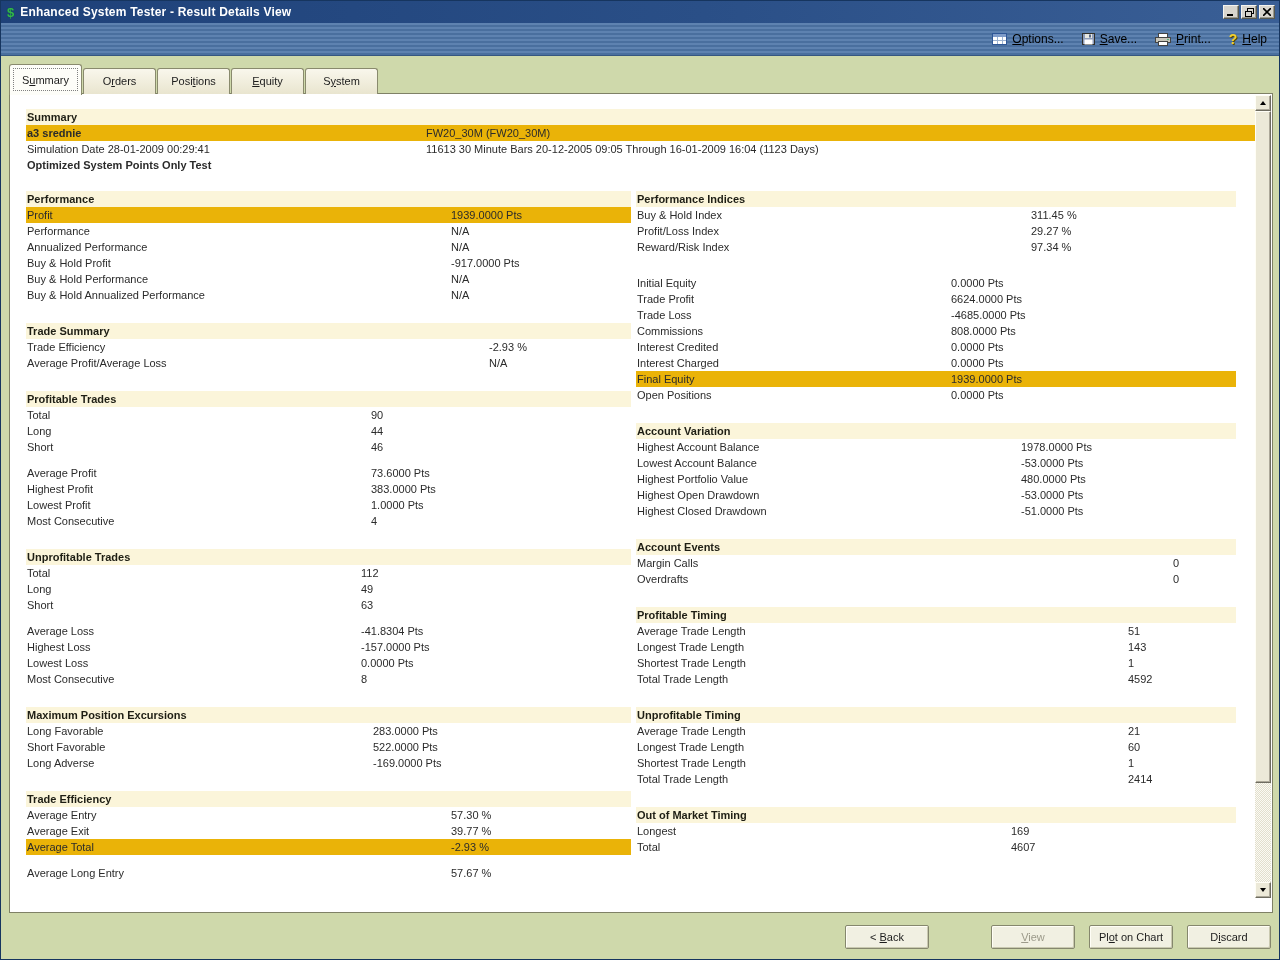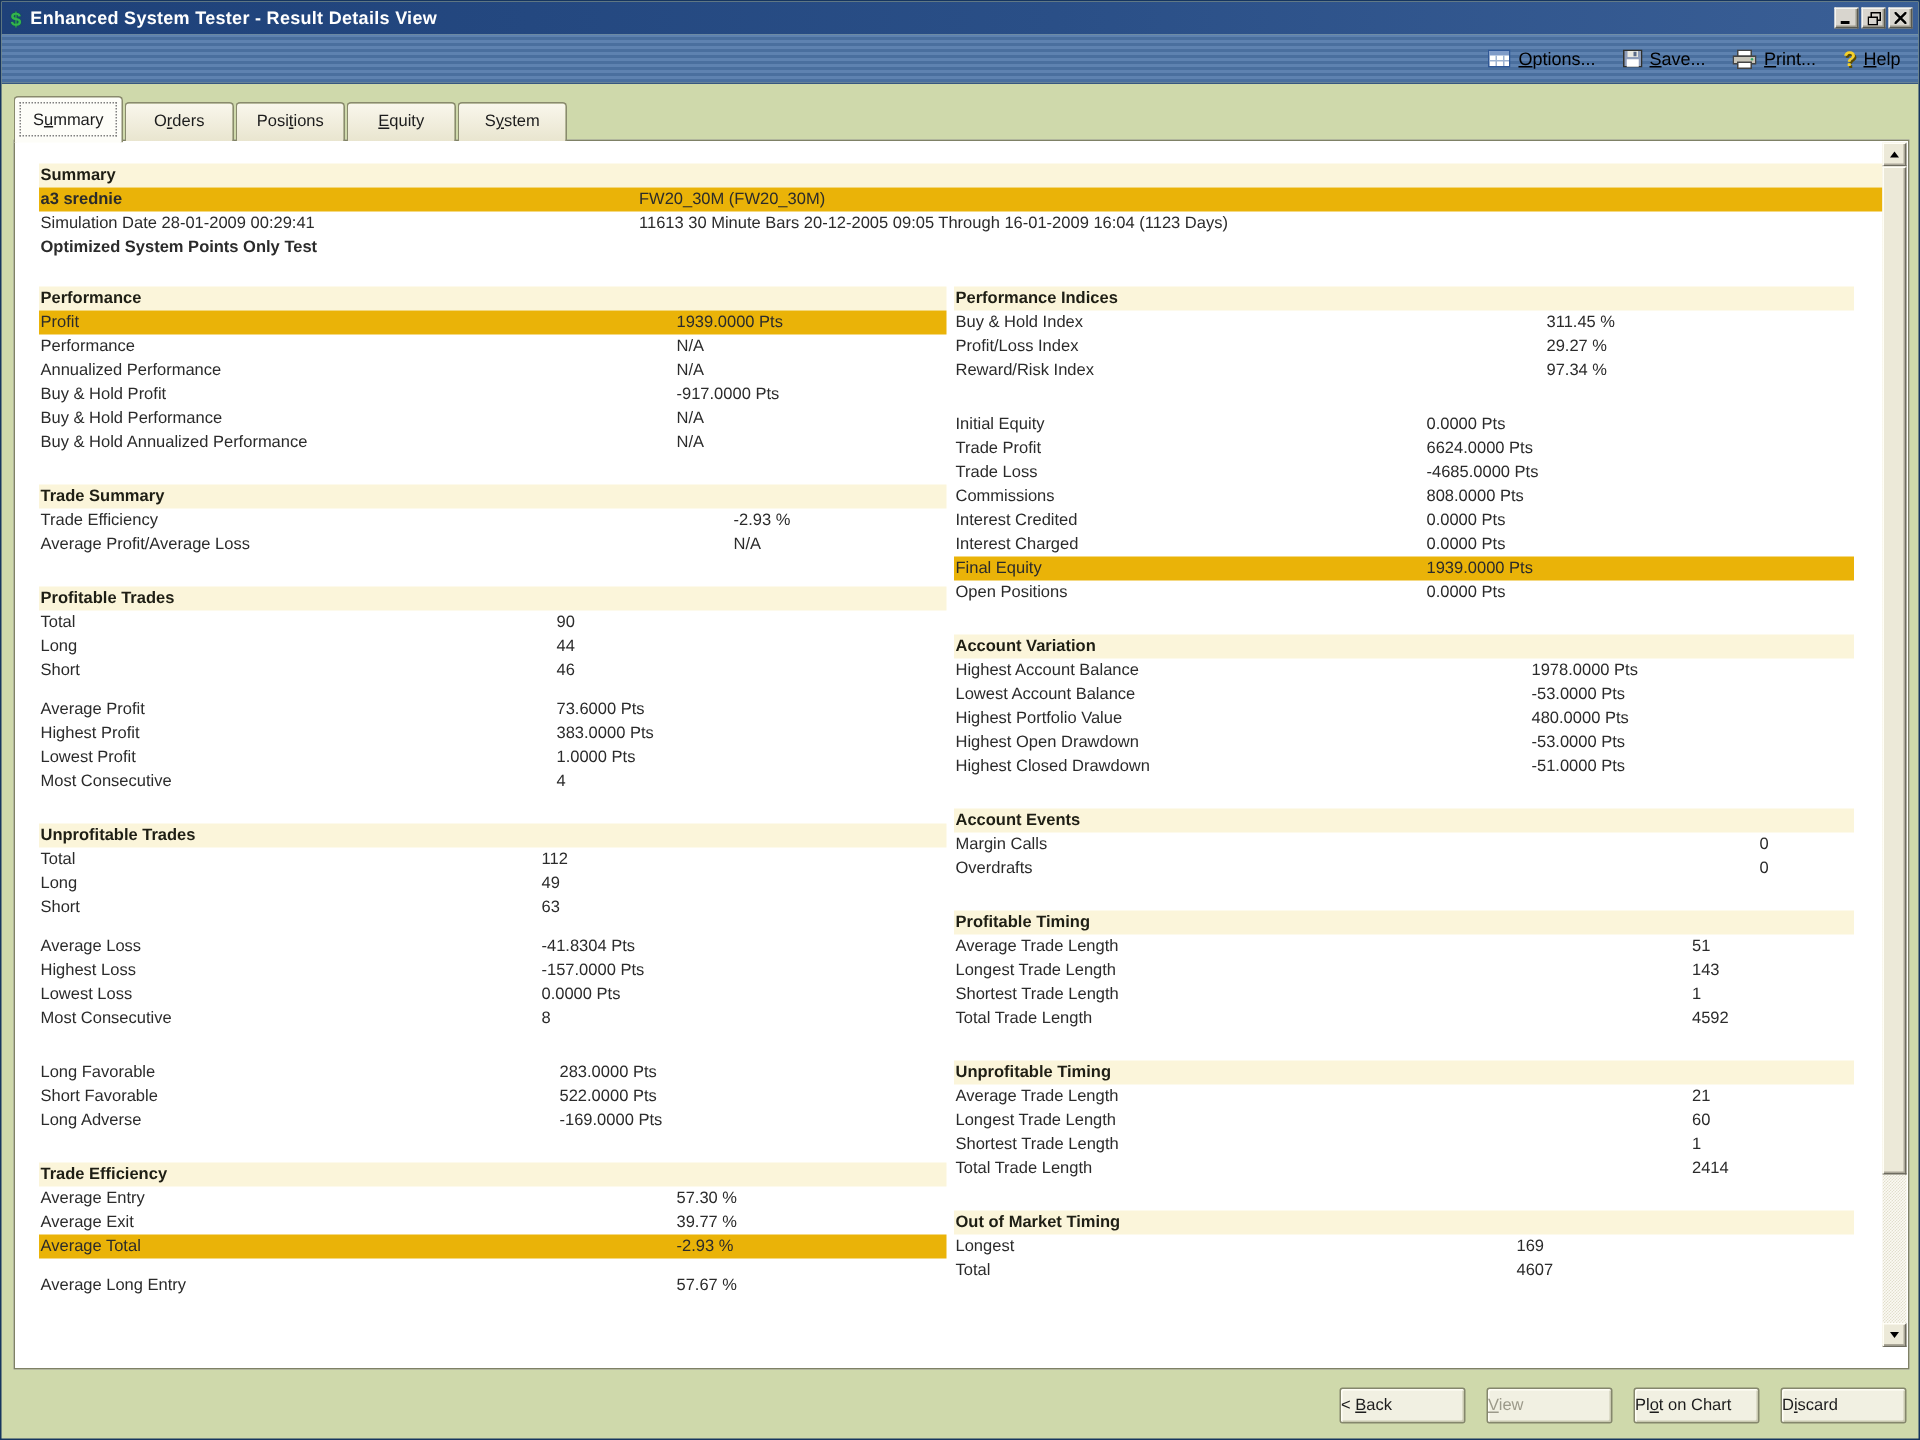--- a/index.html
+++ b/index.html
@@ -43,22 +43,22 @@
   .scroll{position:absolute;top:1px;right:1px;width:16px;bottom:14px;background-color:#fbfaf4;background-image:linear-gradient(45deg,#e2dfcd 25%,transparent 25%,transparent 75%,#e2dfcd 75%),linear-gradient(45deg,#e2dfcd 25%,transparent 25%,transparent 75%,#e2dfcd 75%);background-size:2px 2px;background-position:0 0,1px 1px;}
   .sbtn{position:absolute;left:0;width:16px;height:16px;background:#ece9d8;border:1px solid #fffef6;border-right-color:#6e6c60;border-bottom-color:#6e6c60;box-shadow:inset -1px -1px 0 #aca899;display:flex;align-items:center;justify-content:center;box-sizing:border-box;}
   .sbtn.up{top:0;}
   .sbtn.down{bottom:0;}
   .tri-up{width:0;height:0;border-left:3px solid transparent;border-right:3px solid transparent;border-bottom:4px solid #000;}
   .tri-down{width:0;height:0;border-left:3px solid transparent;border-right:3px solid transparent;border-top:4px solid #000;}
   .thumb{position:absolute;left:0;top:16px;width:16px;height:672px;background:#ece9d8;border:1px solid #fffef6;border-right-color:#6e6c60;border-bottom-color:#6e6c60;box-shadow:inset -1px -1px 0 #aca899;box-sizing:border-box;}
 
   
   .footer{position:absolute;left:0;top:912px;width:100%;height:48px;display:flex;justify-content:flex-end;align-items:center;gap:14px;padding-right:8px;box-sizing:border-box;}
-  .btn{width:84px;height:24px;background:#f1f0e2;border:1px solid #85876d;border-radius:2px;box-shadow:inset 1px 1px 0 #fffef6,inset -1px -1px 0 #c9c9b0;font-size:11px;color:#1c1c1c;line-height:22px;cursor:default;box-sizing:border-box;}
-  .btn.disabled{color:#9c9a8a;}
+  .btn{width:84px;height:24px;background:#f1f0e2;border:1px solid #85876d;border-radius:2px;box-shadow:inset 1px 1px 0 #fffef6,inset -1px -1px 0 #c9c9b0;font-size:11px;color:#1c1c1c;text-align:center;line-height:22px;cursor:default;box-sizing:border-box;}
+  .btn.disabled{color:#9c9a8a;margin-left:48px;}
   .key{text-decoration:underline;}
 </style>
 </head>
 <body>
 
 <div id="window">
 
   <div class="titlebar">
     <span class="title-icon">$</span>
     <span class="title-text">Enhanced System Tester - Result Details View</span>
@@ -259,20 +259,21 @@
                 <span class="lbl">Lowest Loss</span>
                 <span class="val">0.0000 Pts</span>
               </div>
             <div class="row">
                 <span class="lbl">Most Consecutive</span>
                 <span class="val">8</span>
               </div>
           </div>
 
           <div class="section" style="--vx:347px">
+            <div class="sehead">Maximum Position Excursions</div>
             <div class="row">
                 <span class="lbl">Long Favorable</span>
                 <span class="val">283.0000 Pts</span>
               </div>
             <div class="row">
                 <span class="lbl">Short Favorable</span>
                 <span class="val">522.0000 Pts</span>
               </div>
             <div class="row">
                 <span class="lbl">Long Adverse</span>

